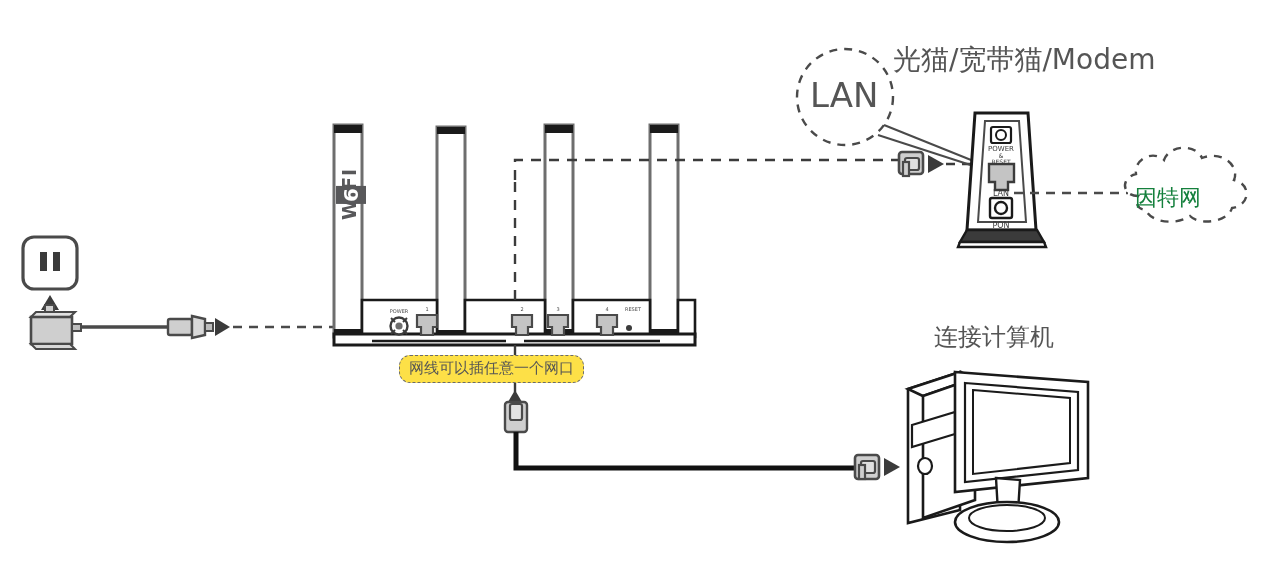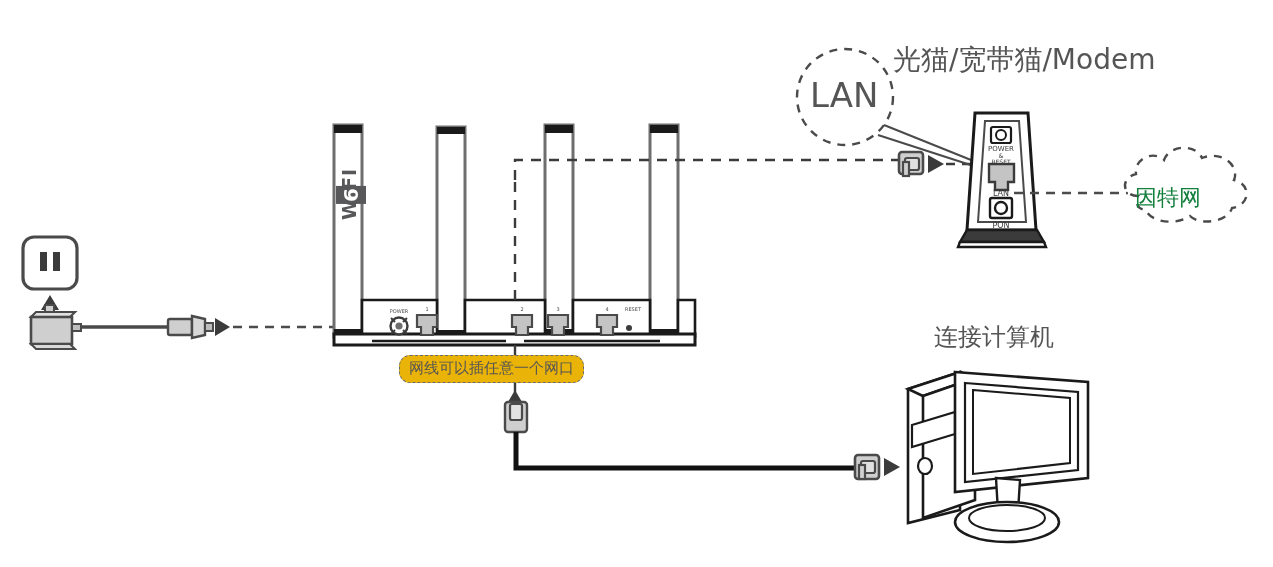--- a/index.html
+++ b/index.html
@@ -9,21 +9,21 @@
   .lbl{position:absolute;color:#555;white-space:nowrap;}
   .modem-title{left:893px;top:26px;font-size:28px;color:#555;letter-spacing:0px;margin-top:15px;}
   .badge{position:absolute;left:905px;top:62px;background:#231f20;color:#fff;
          font-size:22px;padding:5px 16px 7px 16px;border-radius:22px;white-space:nowrap;
          font-weight:bold;}
   .lan-text{left:810px;top:75px;font-size:34px;color:#555;}
   .inet-text{left:1135px;top:183px;font-size:22px;color:#15803d;}
   .pc-text{left:934px;top:321px;font-size:24px;color:#555;}
   .note{position:absolute;left:399px;top:355px;font-size:15px;color:#555;
         border:1.5px dashed #6b6b6b;border-radius:11px;padding:3px 9px 4px 9px;
-        white-space:nowrap;background:#eab308;}
+        white-space:nowrap;background:#fde047;}
   .wifi6{position:absolute;left:336px;top:130px;width:26px;height:90px;
          transform:rotate(180deg);}
   .wifi6 span{display:block;font-size:19px;font-weight:bold;color:#58585a;
               writing-mode:vertical-rl;letter-spacing:1px;line-height:26px;}
   .w6-num{background:#58585a;color:#fff !important;padding:1px 2px;}
 </style>
 </head>
 <body>
 
 <div id="stage">

